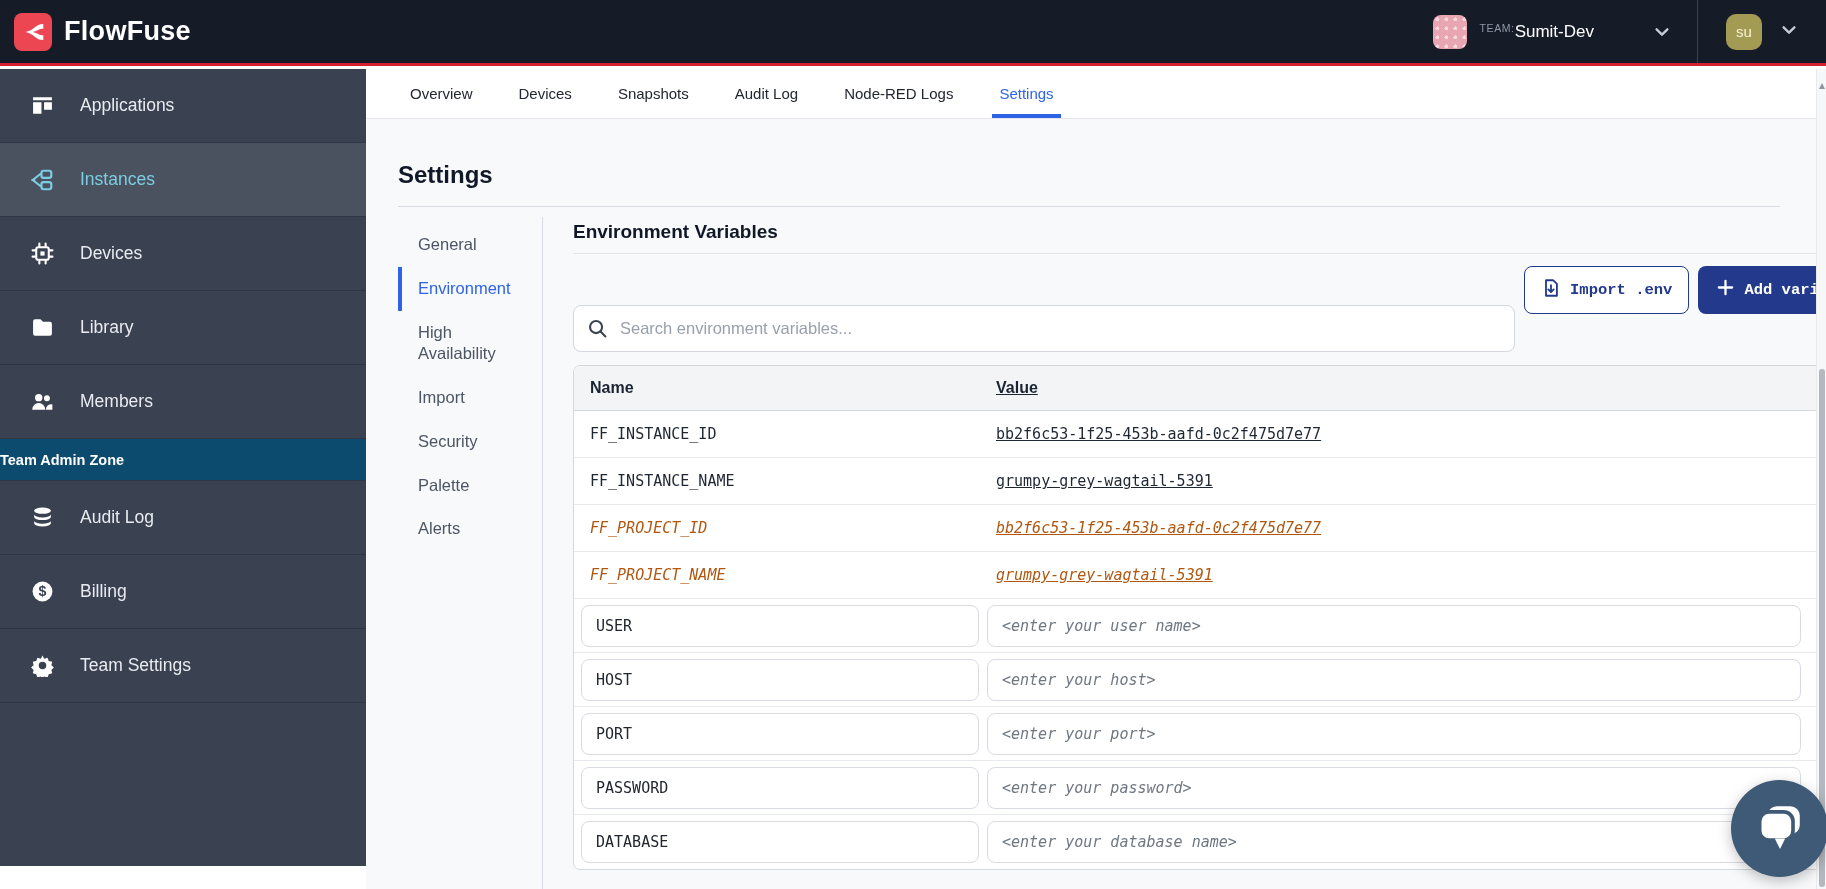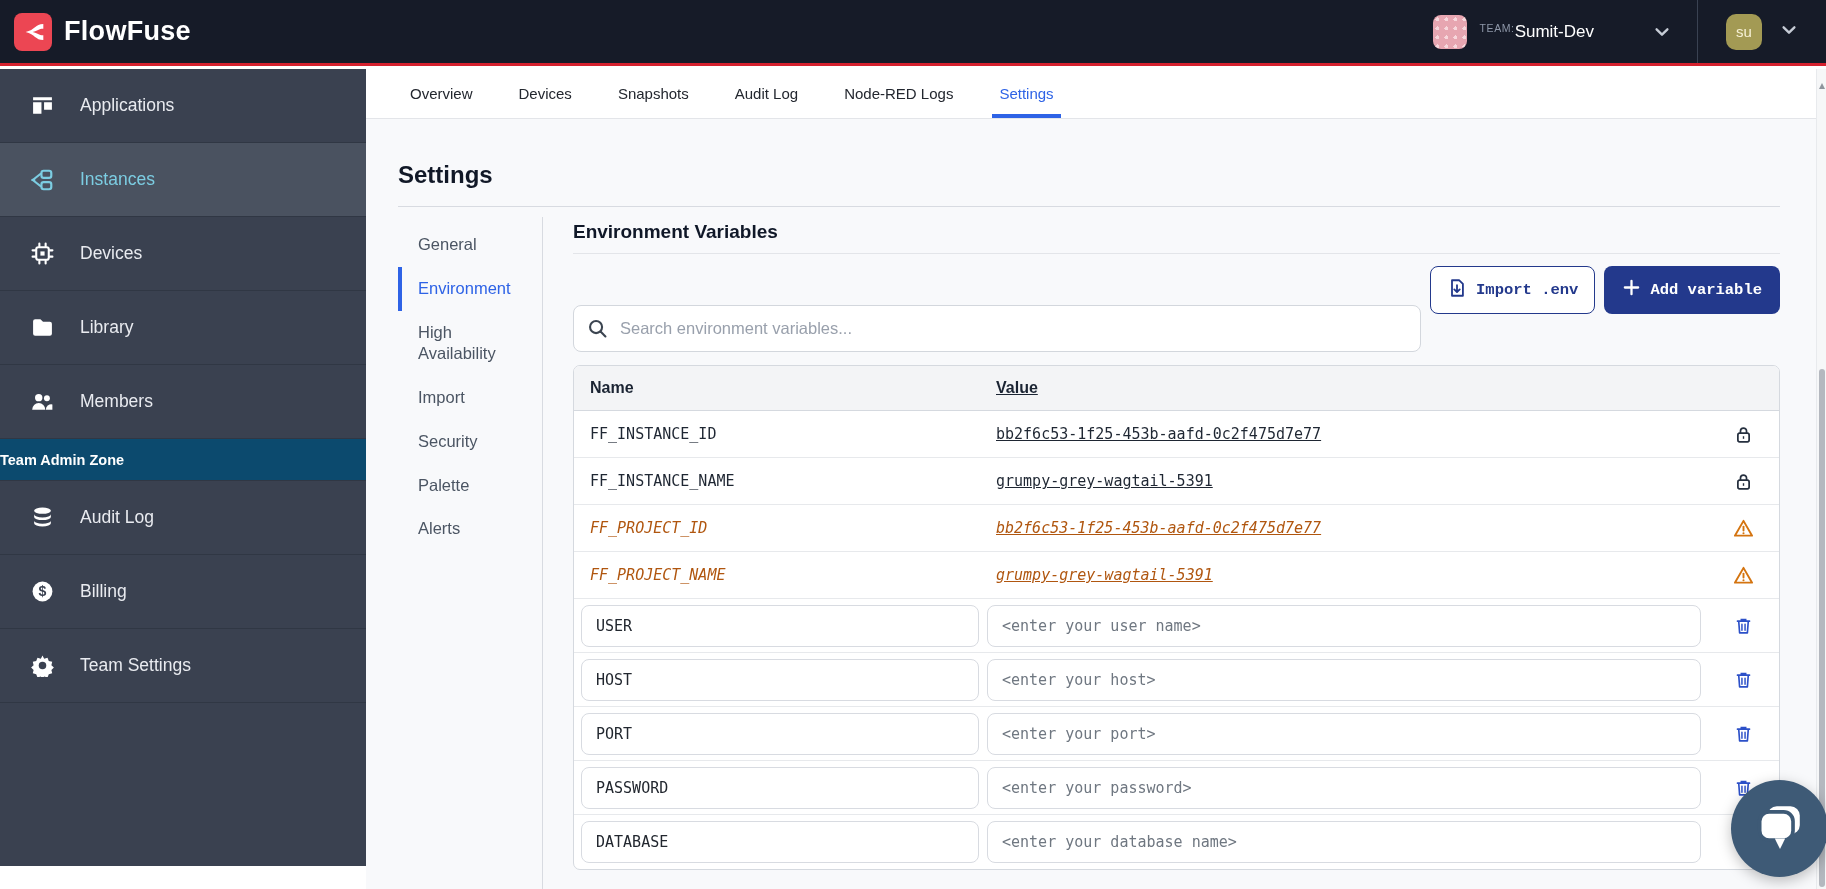--- a/index.html
+++ b/index.html
@@ -91,21 +91,21 @@
   .t-row { display:flex; align-items:center; height:47px; border-bottom:1px solid #e7e9ec;
     font-family:"DejaVu Sans Mono", monospace; font-size:15px; color:#1f2733; }
   .t-row.deprecated { color:#b0560f; font-style:italic; }
   .t-row.editable { height:54px; }
   .t-row:last-child { border-bottom:none; }
   .env-input { height:42px; border:1px solid #d8dbe1; border-radius:8px; background:#fff;
     font-family:"DejaVu Sans Mono", monospace; font-size:15px; color:#22272f;
     padding:13px 14px; outline:none; }
   .env-input::placeholder { color:#6f7781; }
   .env-input-name { width:398px; margin-left:7px; flex:none; }
-  .env-input-value { width:714px; margin-left:8px; flex:none; }
+  .env-input-value { width:814px; margin-left:8px; flex:none;font-style:italic; }
 
   .save-btn { margin:20px 0 0 0; background:#23398c; color:#fff; border:none;
     font-weight:700; font-size:15.5px; padding:12px 17px; border-radius:8px; cursor:pointer;
     font-family:"Liberation Sans", sans-serif; }
 
   
   .chat-fab { position:absolute; left:1731px; top:780px; width:97px; height:97px;
     border-radius:50%; background:#3e5a76; z-index:40; display:flex; align-items:center;
     justify-content:center; box-shadow:0 4px 14px rgba(0,0,0,.25); cursor:pointer; }
 

